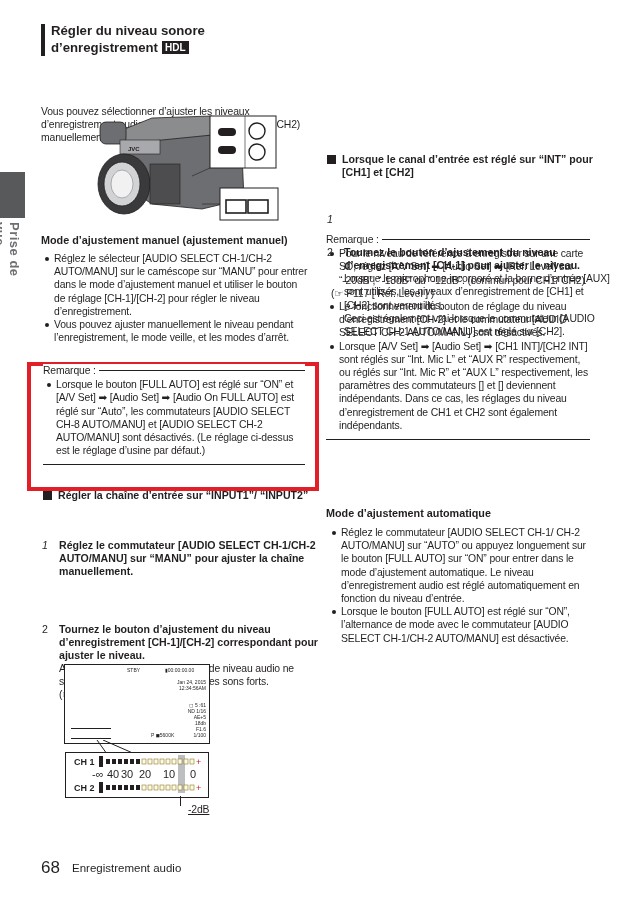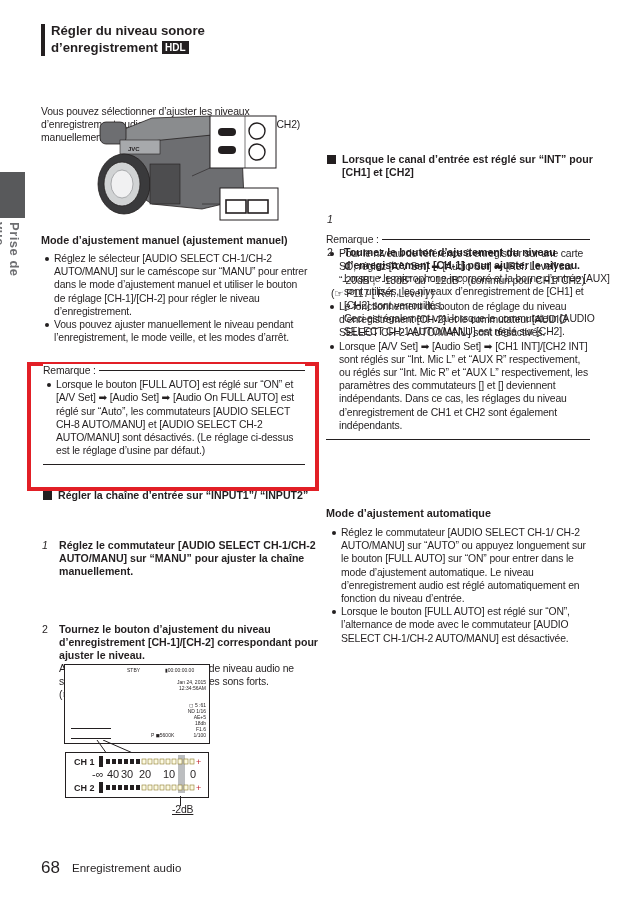--- a/index.html
+++ b/index.html
@@ -182,21 +182,21 @@
   <div class="abs" style="left:26px; top:14px; width:112px; height:14px; font-size:11px; line-height:14px; color:#231f20;">
     <span class="abs" style="left:0;">-∞</span>
     <span class="abs" style="left:15px;">40</span>
     <span class="abs" style="left:29px;">30</span>
     <span class="abs" style="left:47px;">20</span>
     <span class="abs" style="left:71px;">10</span>
     <span class="abs" style="left:98px;">0</span>
   </div>
 </div>
 <div class="abs" style="left:180px; top:796px; width:1px; height:10px; background:#231f20;"></div>
-<div class="abs txt" style="left:172px; top:803px;text-decoration:underline;">-2dB</div>
+<div class="abs txt" style="left:188px; top:803px;text-decoration:underline;">-2dB</div>
 
 <div class="abs sq-head" style="left:327px; top:23px; width:270px;">Lorsque le canal d’entrée est réglé sur “INT” pour [CH1] et [CH2]</div>
 <div class="abs step" style="left:326px; top:58px; width:268px;">
   <span class="num">1</span>
 </div>
 <div class="abs step" style="left:326px; top:91px; width:268px;">
   <span class="num" style="font-style:normal;">2</span>
   <span>Tournez le bouton d’ajustement du niveau d’enregistrement [CH-1] pour ajuster le niveau.</span><br>
   <span class="desc txt">Lorsque le microphone incorporé et la borne d’entrée [AUX] sont utilisés, les niveaux d’enregistrement de [CH1] et [CH2] sont verrouillés.</span><br>
   <span class="desc txt">Ceci est également vrai lorsque le commutateur [AUDIO SELECT CH-1 AUTO/MANU] est réglé sur [CH2].</span>

